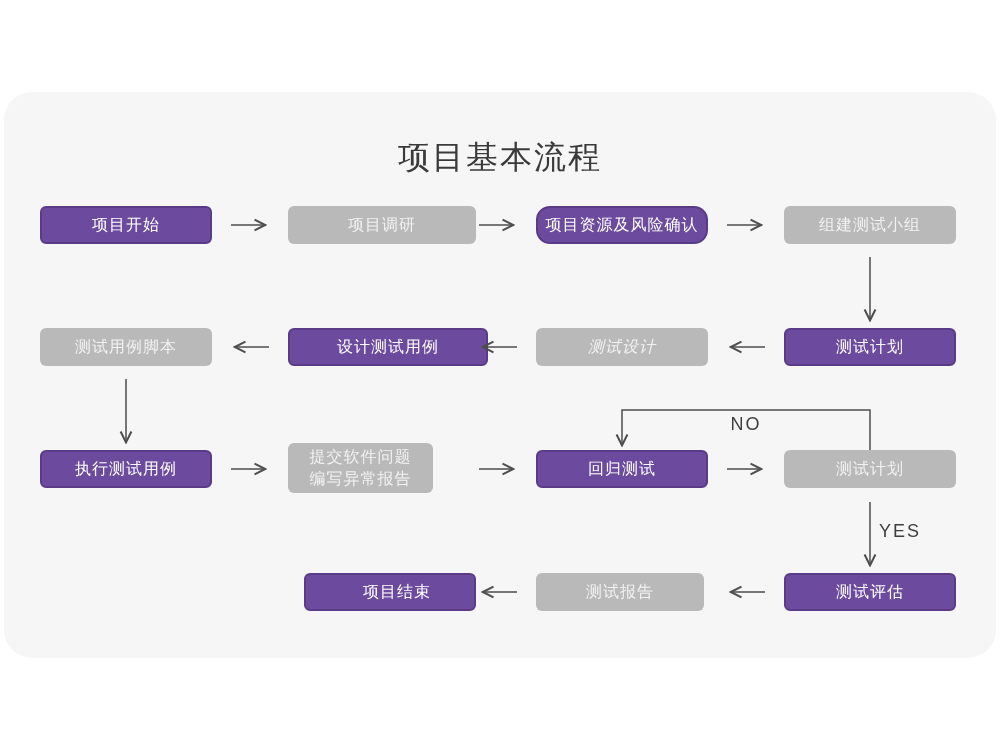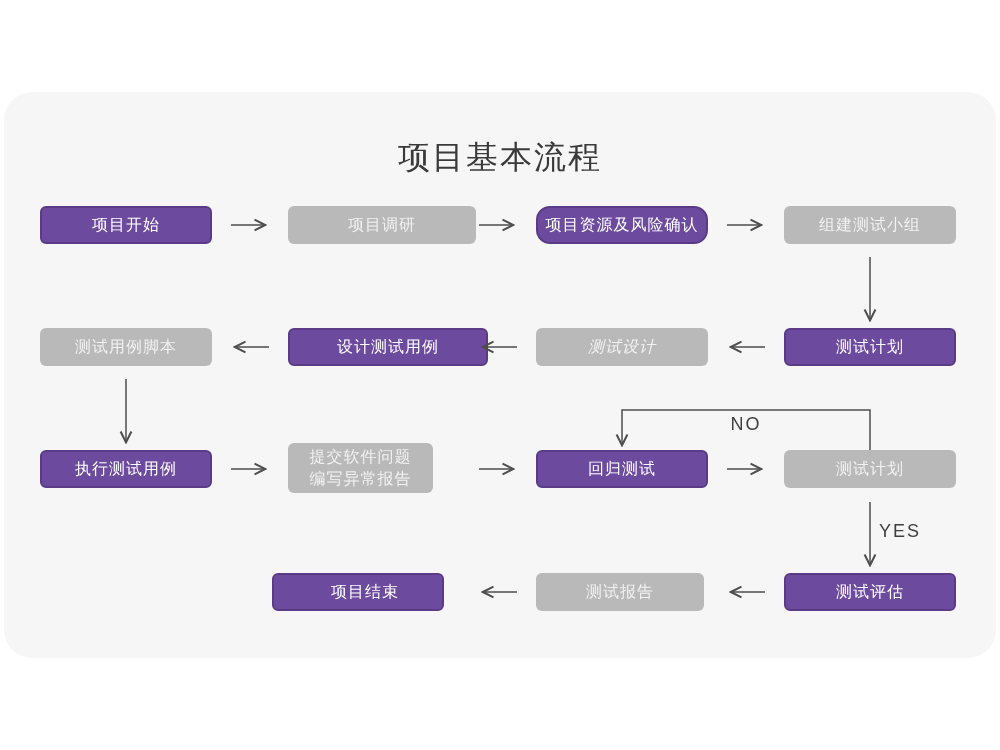--- a/index.html
+++ b/index.html
@@ -59,21 +59,21 @@
 <div class="node secondary" style="left:40px;top:328px;width:172px;height:38px;">测试用例脚本</div>
 
 <div class="node primary" style="left:40px;top:450px;width:172px;height:38px;">执行测试用例</div>
 <div class="node secondary" style="left:288px;top:443px;width:145px;height:50px;">提交软件问题
 编写异常报告</div>
 <div class="node primary" style="left:536px;top:450px;width:172px;height:38px;">回归测试</div>
 <div class="node secondary" style="left:784px;top:450px;width:172px;height:38px;">测试计划</div>
 
 <div class="node primary" style="left:784px;top:573px;width:172px;height:38px;">测试评估</div>
 <div class="node secondary" style="left:536px;top:573px;width:168px;height:38px;">测试报告</div>
-<div class="node primary" style="left:272px;top:573px;width:172px;height:38px;padding-left:14px;">项目结束</div>
+<div class="node primary" style="left:304px;top:573px;width:172px;height:38px;padding-left:14px;">项目结束</div>
 
 <svg class="edges" viewBox="0 0 1000 750" xmlns="http://www.w3.org/2000/svg">
   <defs>
     <marker id="chev" viewBox="0 0 10 10" refX="8" refY="5" markerWidth="9" markerHeight="9" orient="auto">
       <path d="M1,1 L9,5 L1,9" fill="none" stroke="#4D4D4D" stroke-width="1.5"></path>
     </marker>
   </defs>
 
   <line x1="231" y1="225" x2="264" y2="225" marker-end="url(#chev)"></line>
   <line x1="479" y1="225" x2="512" y2="225" marker-end="url(#chev)"></line>

